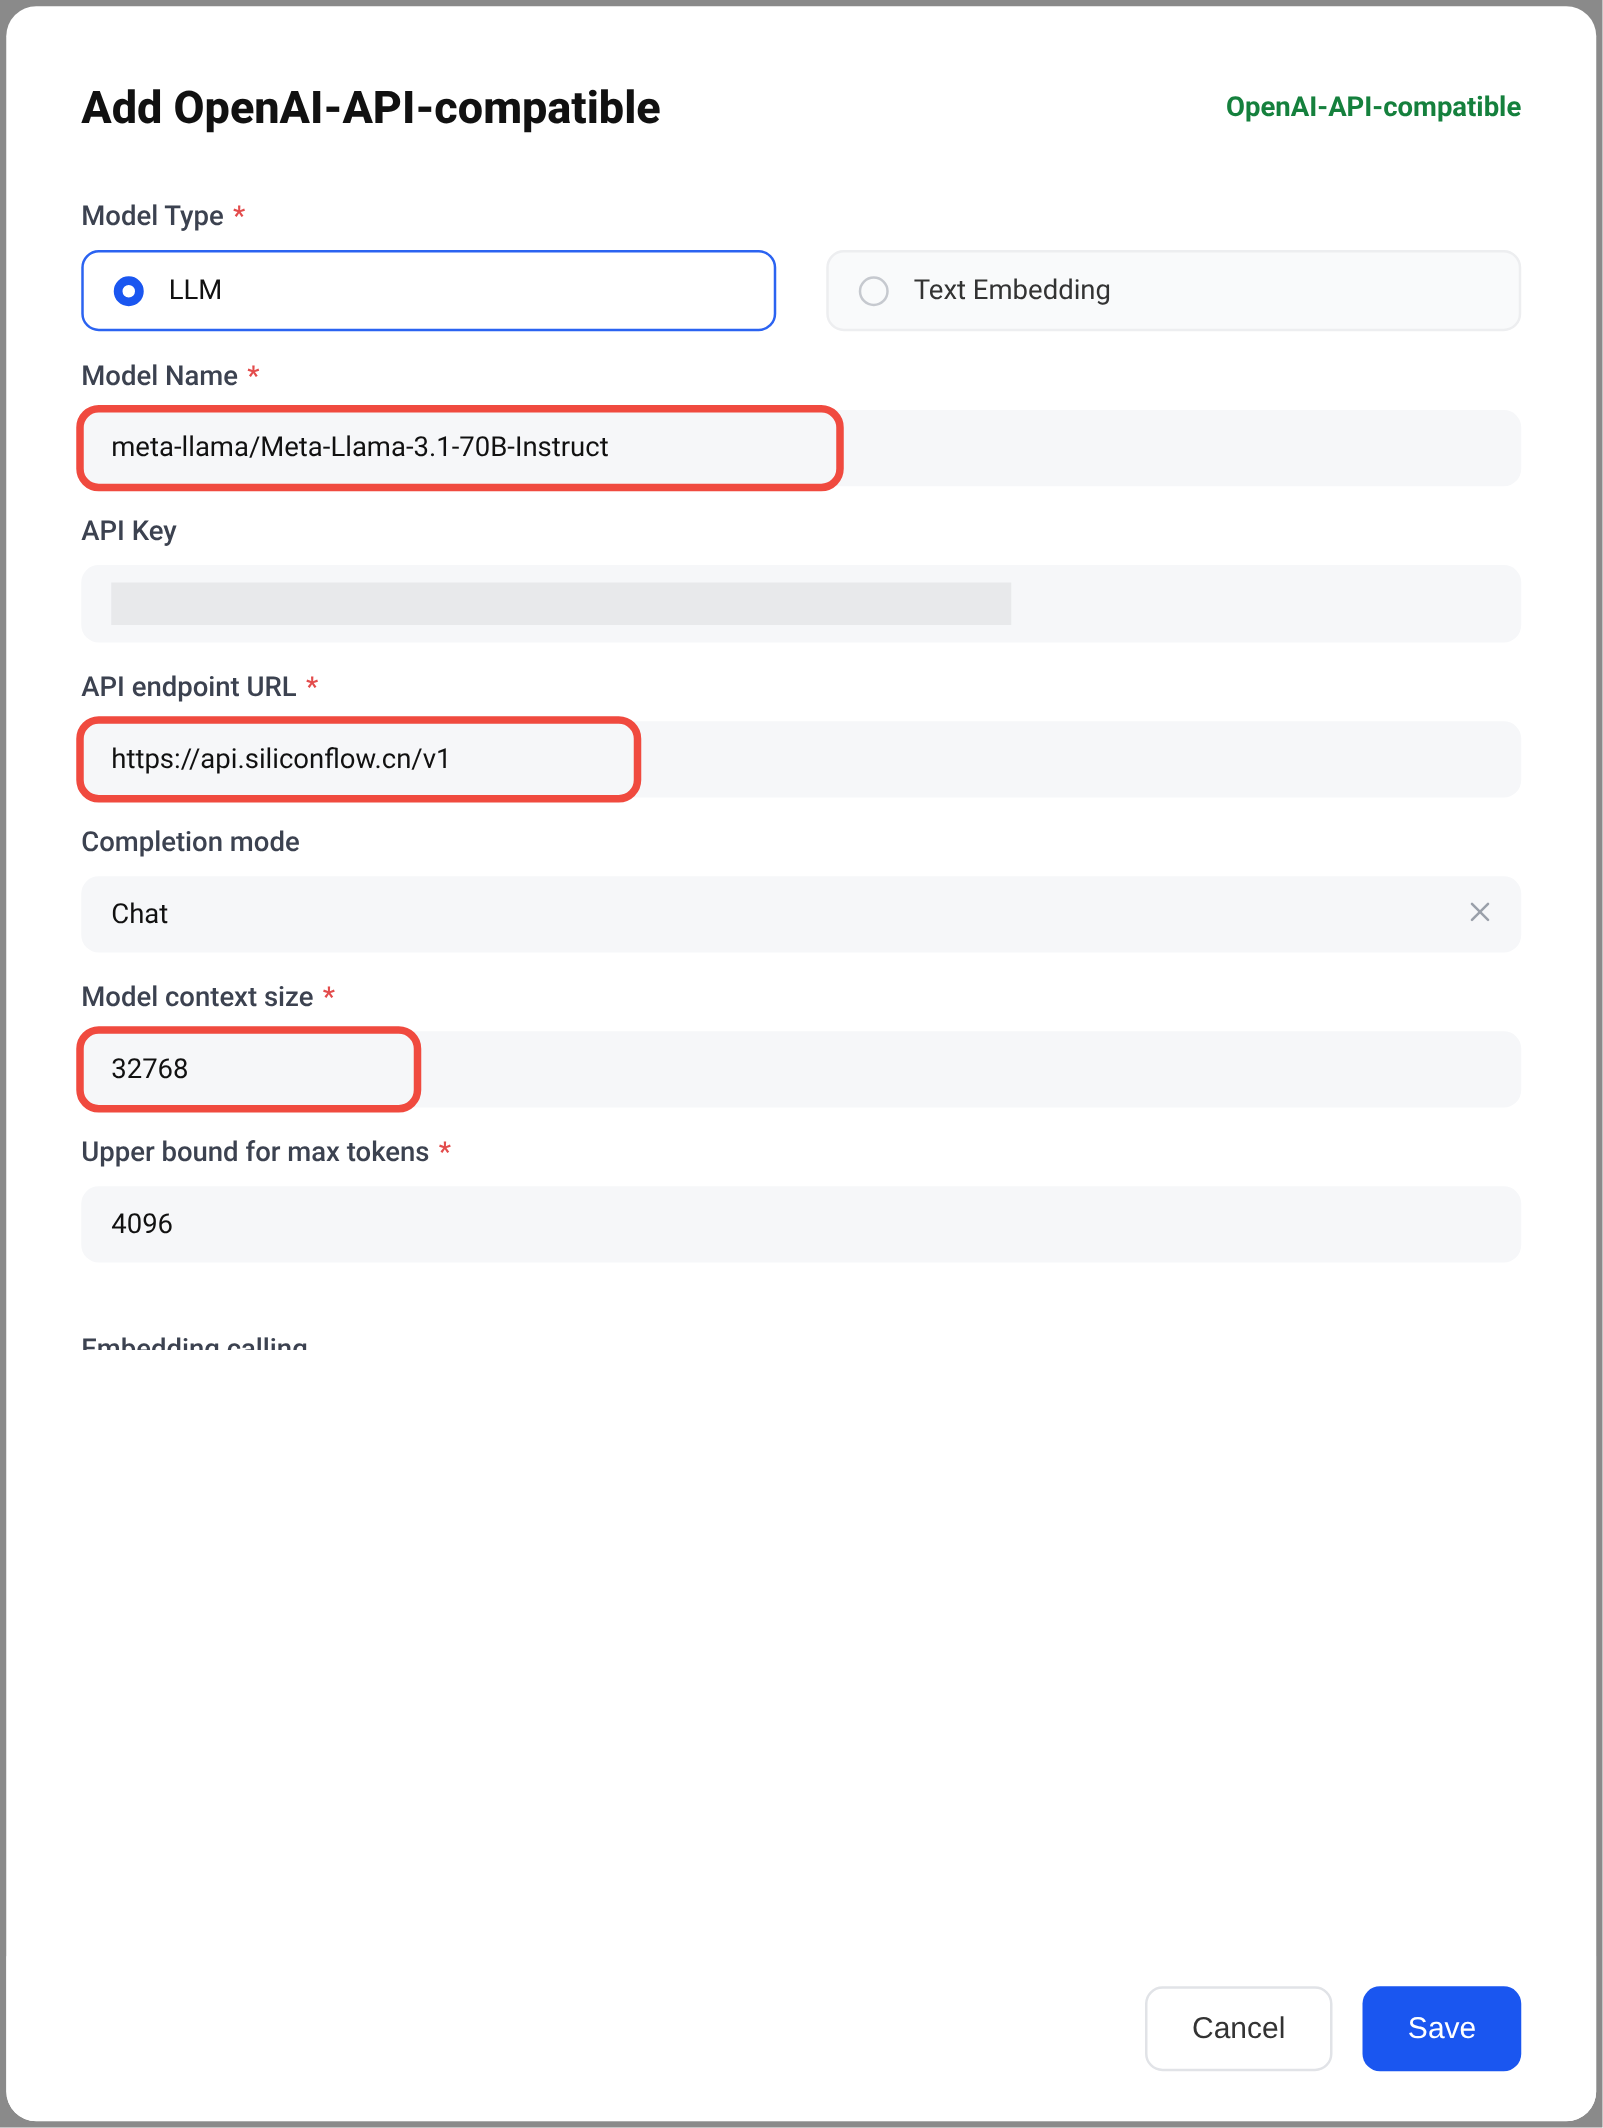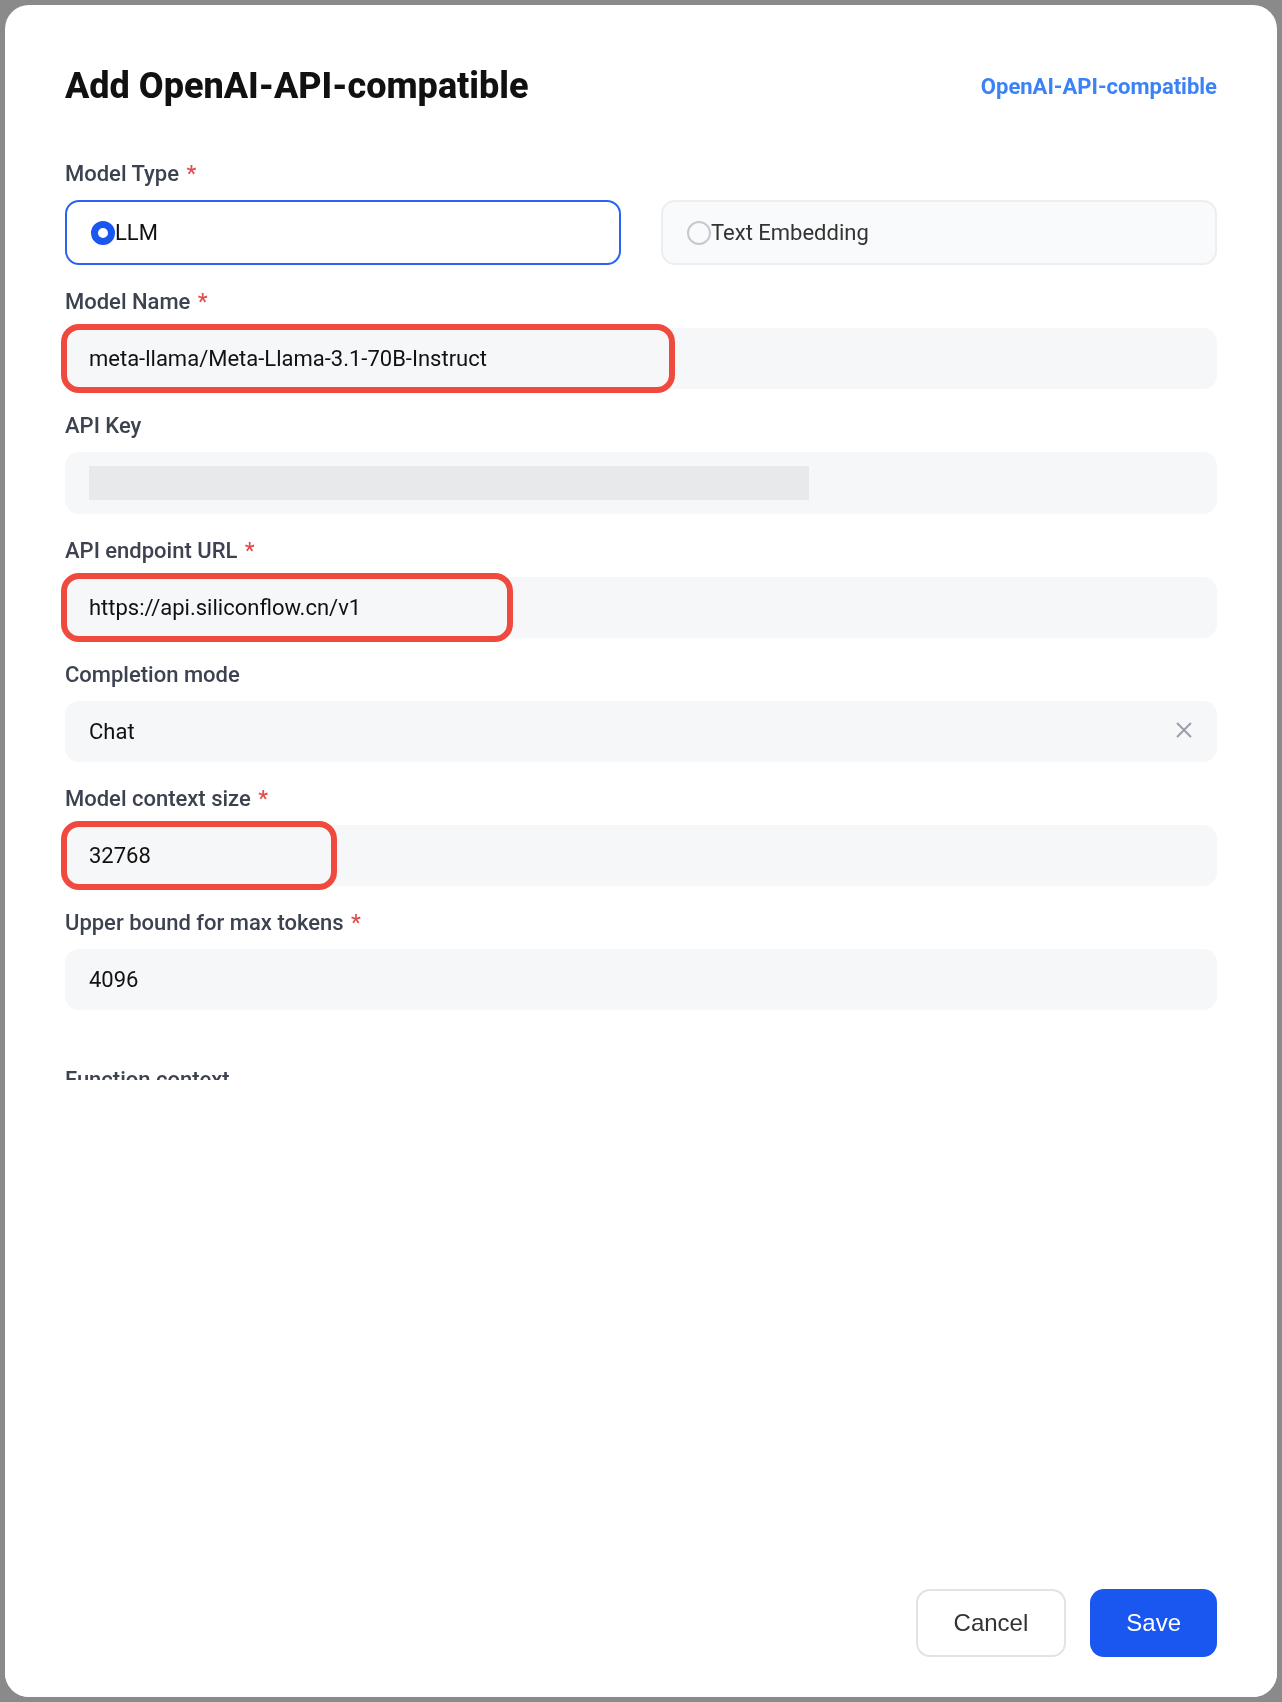--- a/index.html
+++ b/index.html
@@ -30,21 +30,21 @@
       gap: 44px;
     }
     .modal-title {
       font-size: 36px;
       font-weight: 800;
       color: #111;
     }
     .modal-subtitle {
       font-size: 22px;
       font-weight: 700;
-      color: #3b82f6;
+      color: #15803d;
     }
     .modal-body {
       padding: 10px 60px 0 60px;
       flex: 1;
       overflow: hidden;
     }
     .field {
       margin-top: 24px;
     }
     .field:first-child { }
@@ -53,20 +53,21 @@
       color: #3c4250;
       font-weight: 500;
       margin-bottom: 14px;
     }
     .req { color: #e34c4c; margin-left: 2px; }
     .radio-row { display: flex; gap: 40px; }
     .radio-option {
       flex: 1;
       display: flex;
       align-items: center;
+      gap: 20px;
       padding: 18px 24px;
       border: 2px solid #e6e7ea;
       border-radius: 14px;
       font-size: 22px;
       color: #111;
       cursor: pointer;
       background: #fff;
     }
     .radio-option.selected { border-color: #2b63f1; }
     .radio-option.unselected { background: #f9fafb; border-color: #edeef0; color: #333; }
@@ -224,21 +225,21 @@
 
     <div class="field">
       <div class="field-label">
         <span>Upper bound for max tokens</span><span class="req"> *</span>
       </div>
       <div class="input-wrap">
         <input class="input-box" value="4096" style="">
       </div>
     </div>
 
-    <div class="truncated-label" style="height:18px;line-height:36px;">Function context</div>
+    <div class="truncated-label" style="height:18px;line-height:36px;">Embedding calling</div>
 
   </div>
 
   <div class="modal-footer">
     <button class="btn btn-cancel">Cancel</button>
     <button class="btn btn-save">Save</button>
   </div>
 </div>
 
 </body></html>

